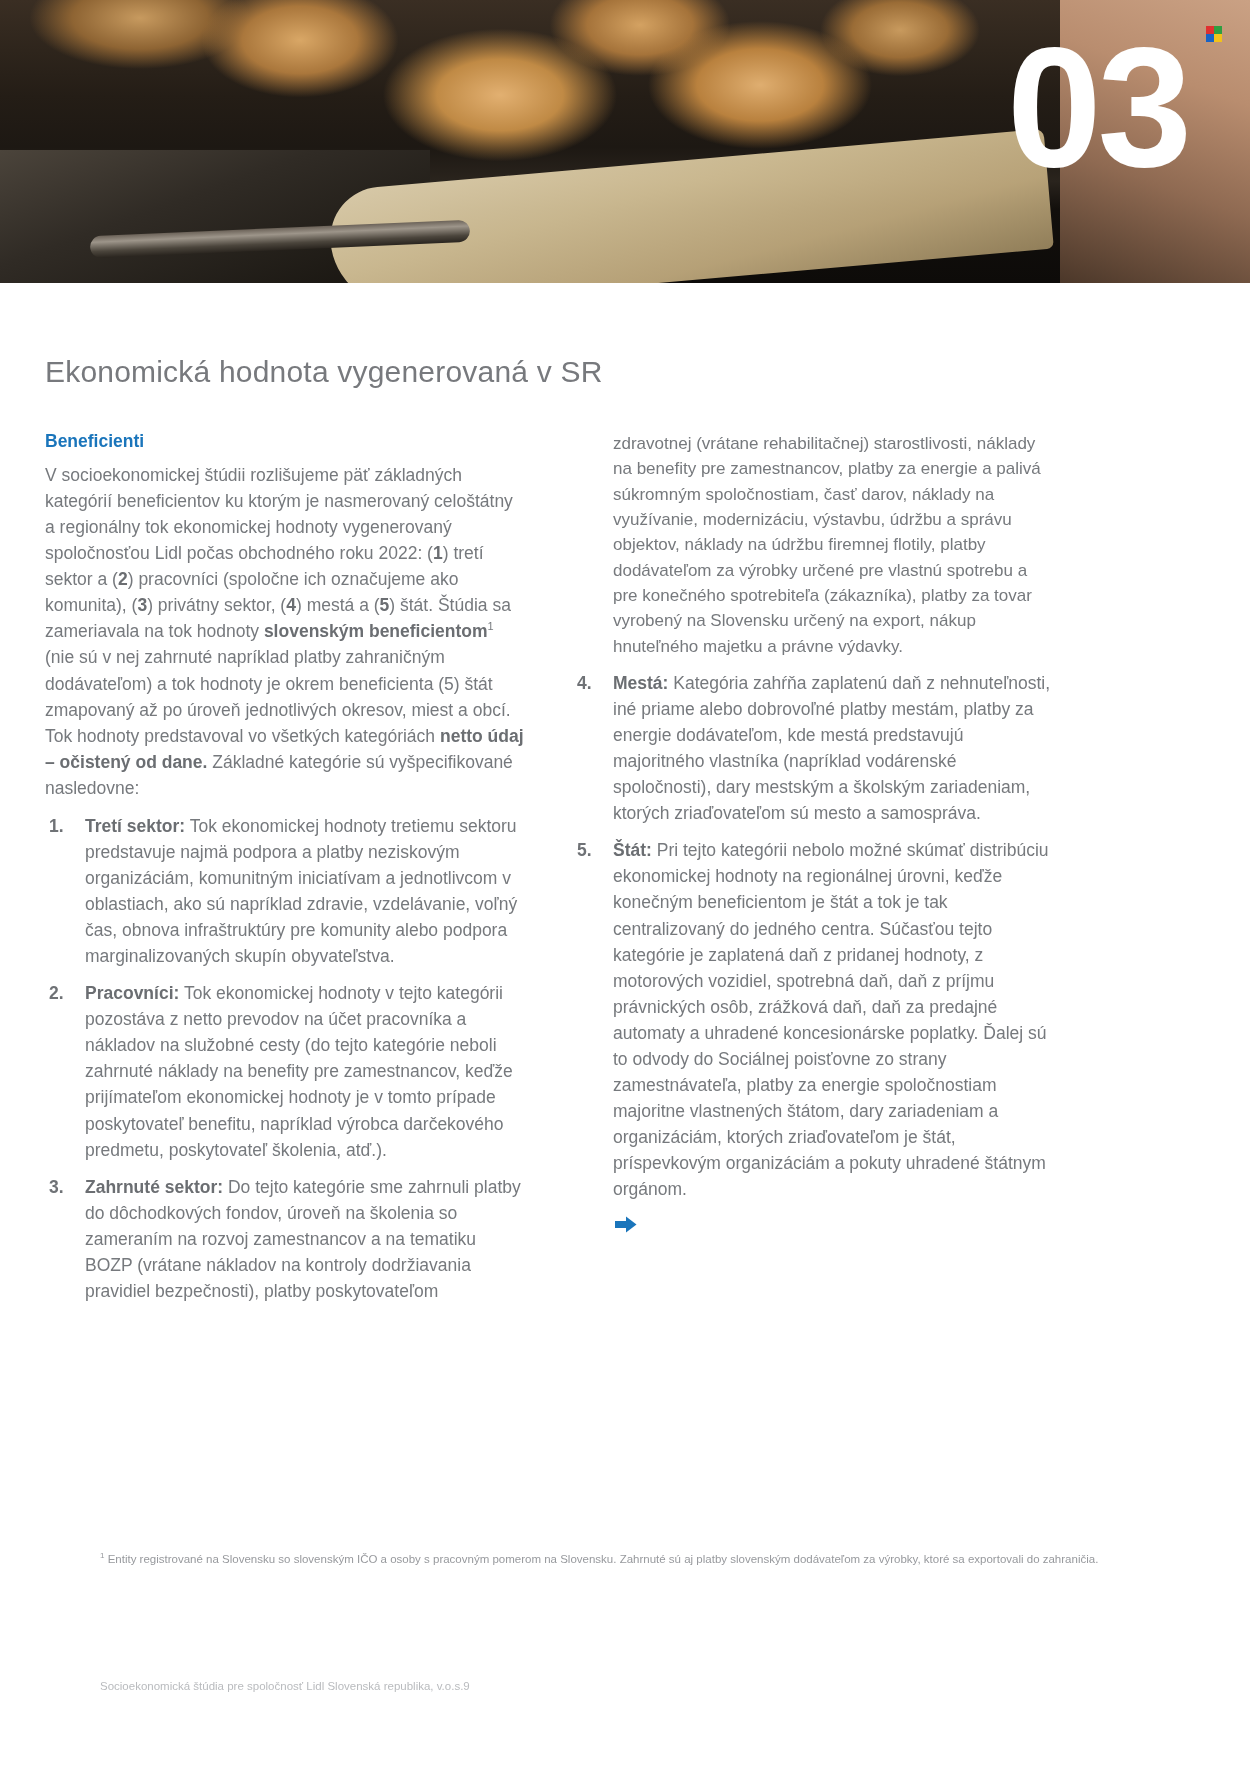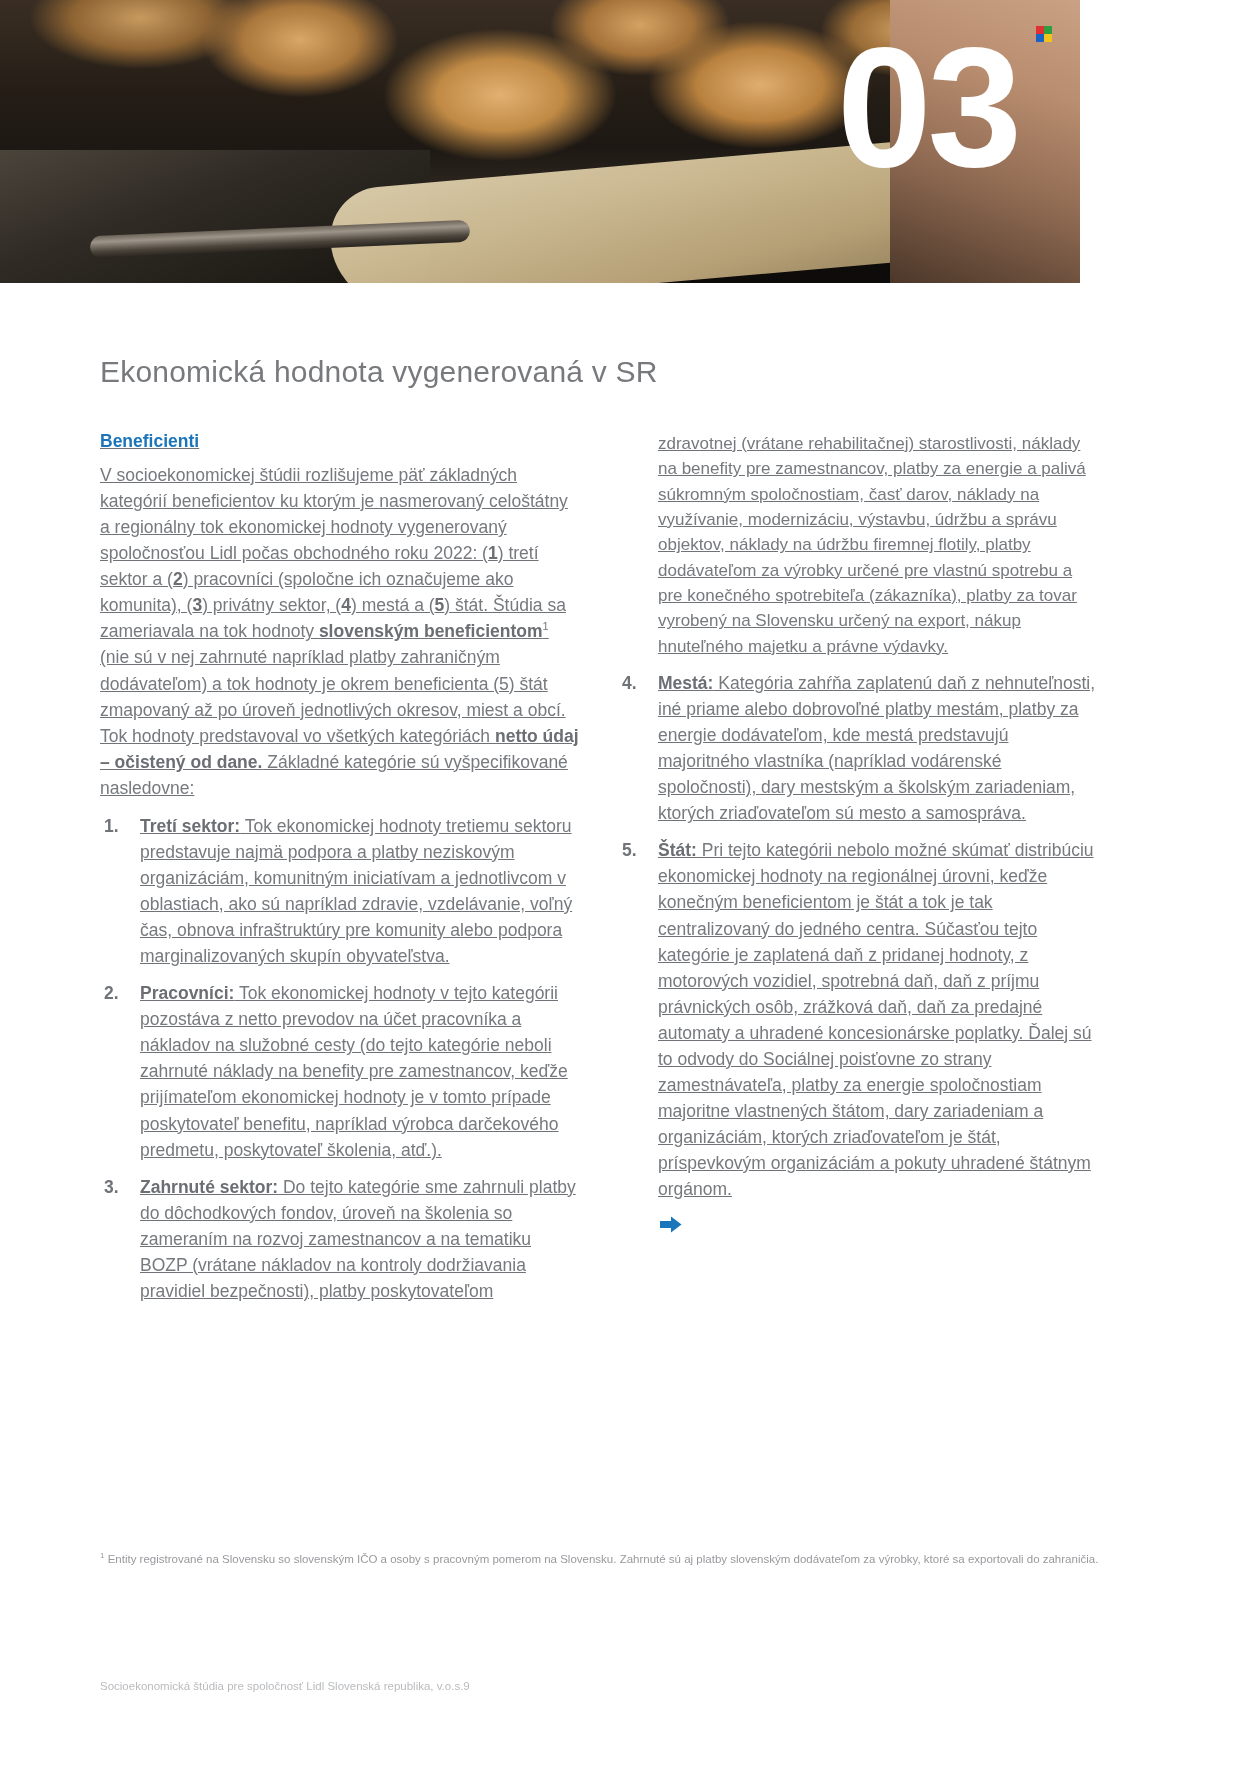--- a/index.html
+++ b/index.html
@@ -12,21 +12,21 @@
     height: 1768px;
     font-family: "Liberation Sans", sans-serif;
     color: #6f7276;
     position: relative;
     overflow: hidden;
   }
 
   
   .hero {
     position: relative;
-    width: 1080px;
+    width: 1250px;
     height: 283px;
     overflow: hidden;
     background: #404040;
   }
   .hero-photo {
     position: absolute;
     inset: 0;
     
     background:
       radial-gradient(ellipse 150px 85px at 500px 95px, #e2b071 0%, #c08a45 42%, rgba(150,100,50,0) 78%),
@@ -87,35 +87,34 @@
     width: 16px; height: 16px;
     display: grid;
     grid-template-columns: 1fr 1fr;
     grid-template-rows: 1fr 1fr;
     z-index: 5;
   }
   .corner-logo span { display: block; }
 
   
   .page {
-    padding: 0 100px;
+    padding: 0 45px;
   }
   .page-title {
     margin: 72px 0 0 0;
     font-size: 30px;
     font-weight: 400;
     color: #77797d;
     letter-spacing: .2px;
   }
 
   .columns {
     display: flex;
-    gap: 38px;
+    gap: 48px;
     margin-top: 42px;
-    text-decoration: underline;
   }
   .col {
     width: 480px;
     flex: 0 0 480px;
   }
   .col-right { padding-top: 0; }
 
   h2.section-head {
     color: #1a75bb;
     font-size: 17.5px;

